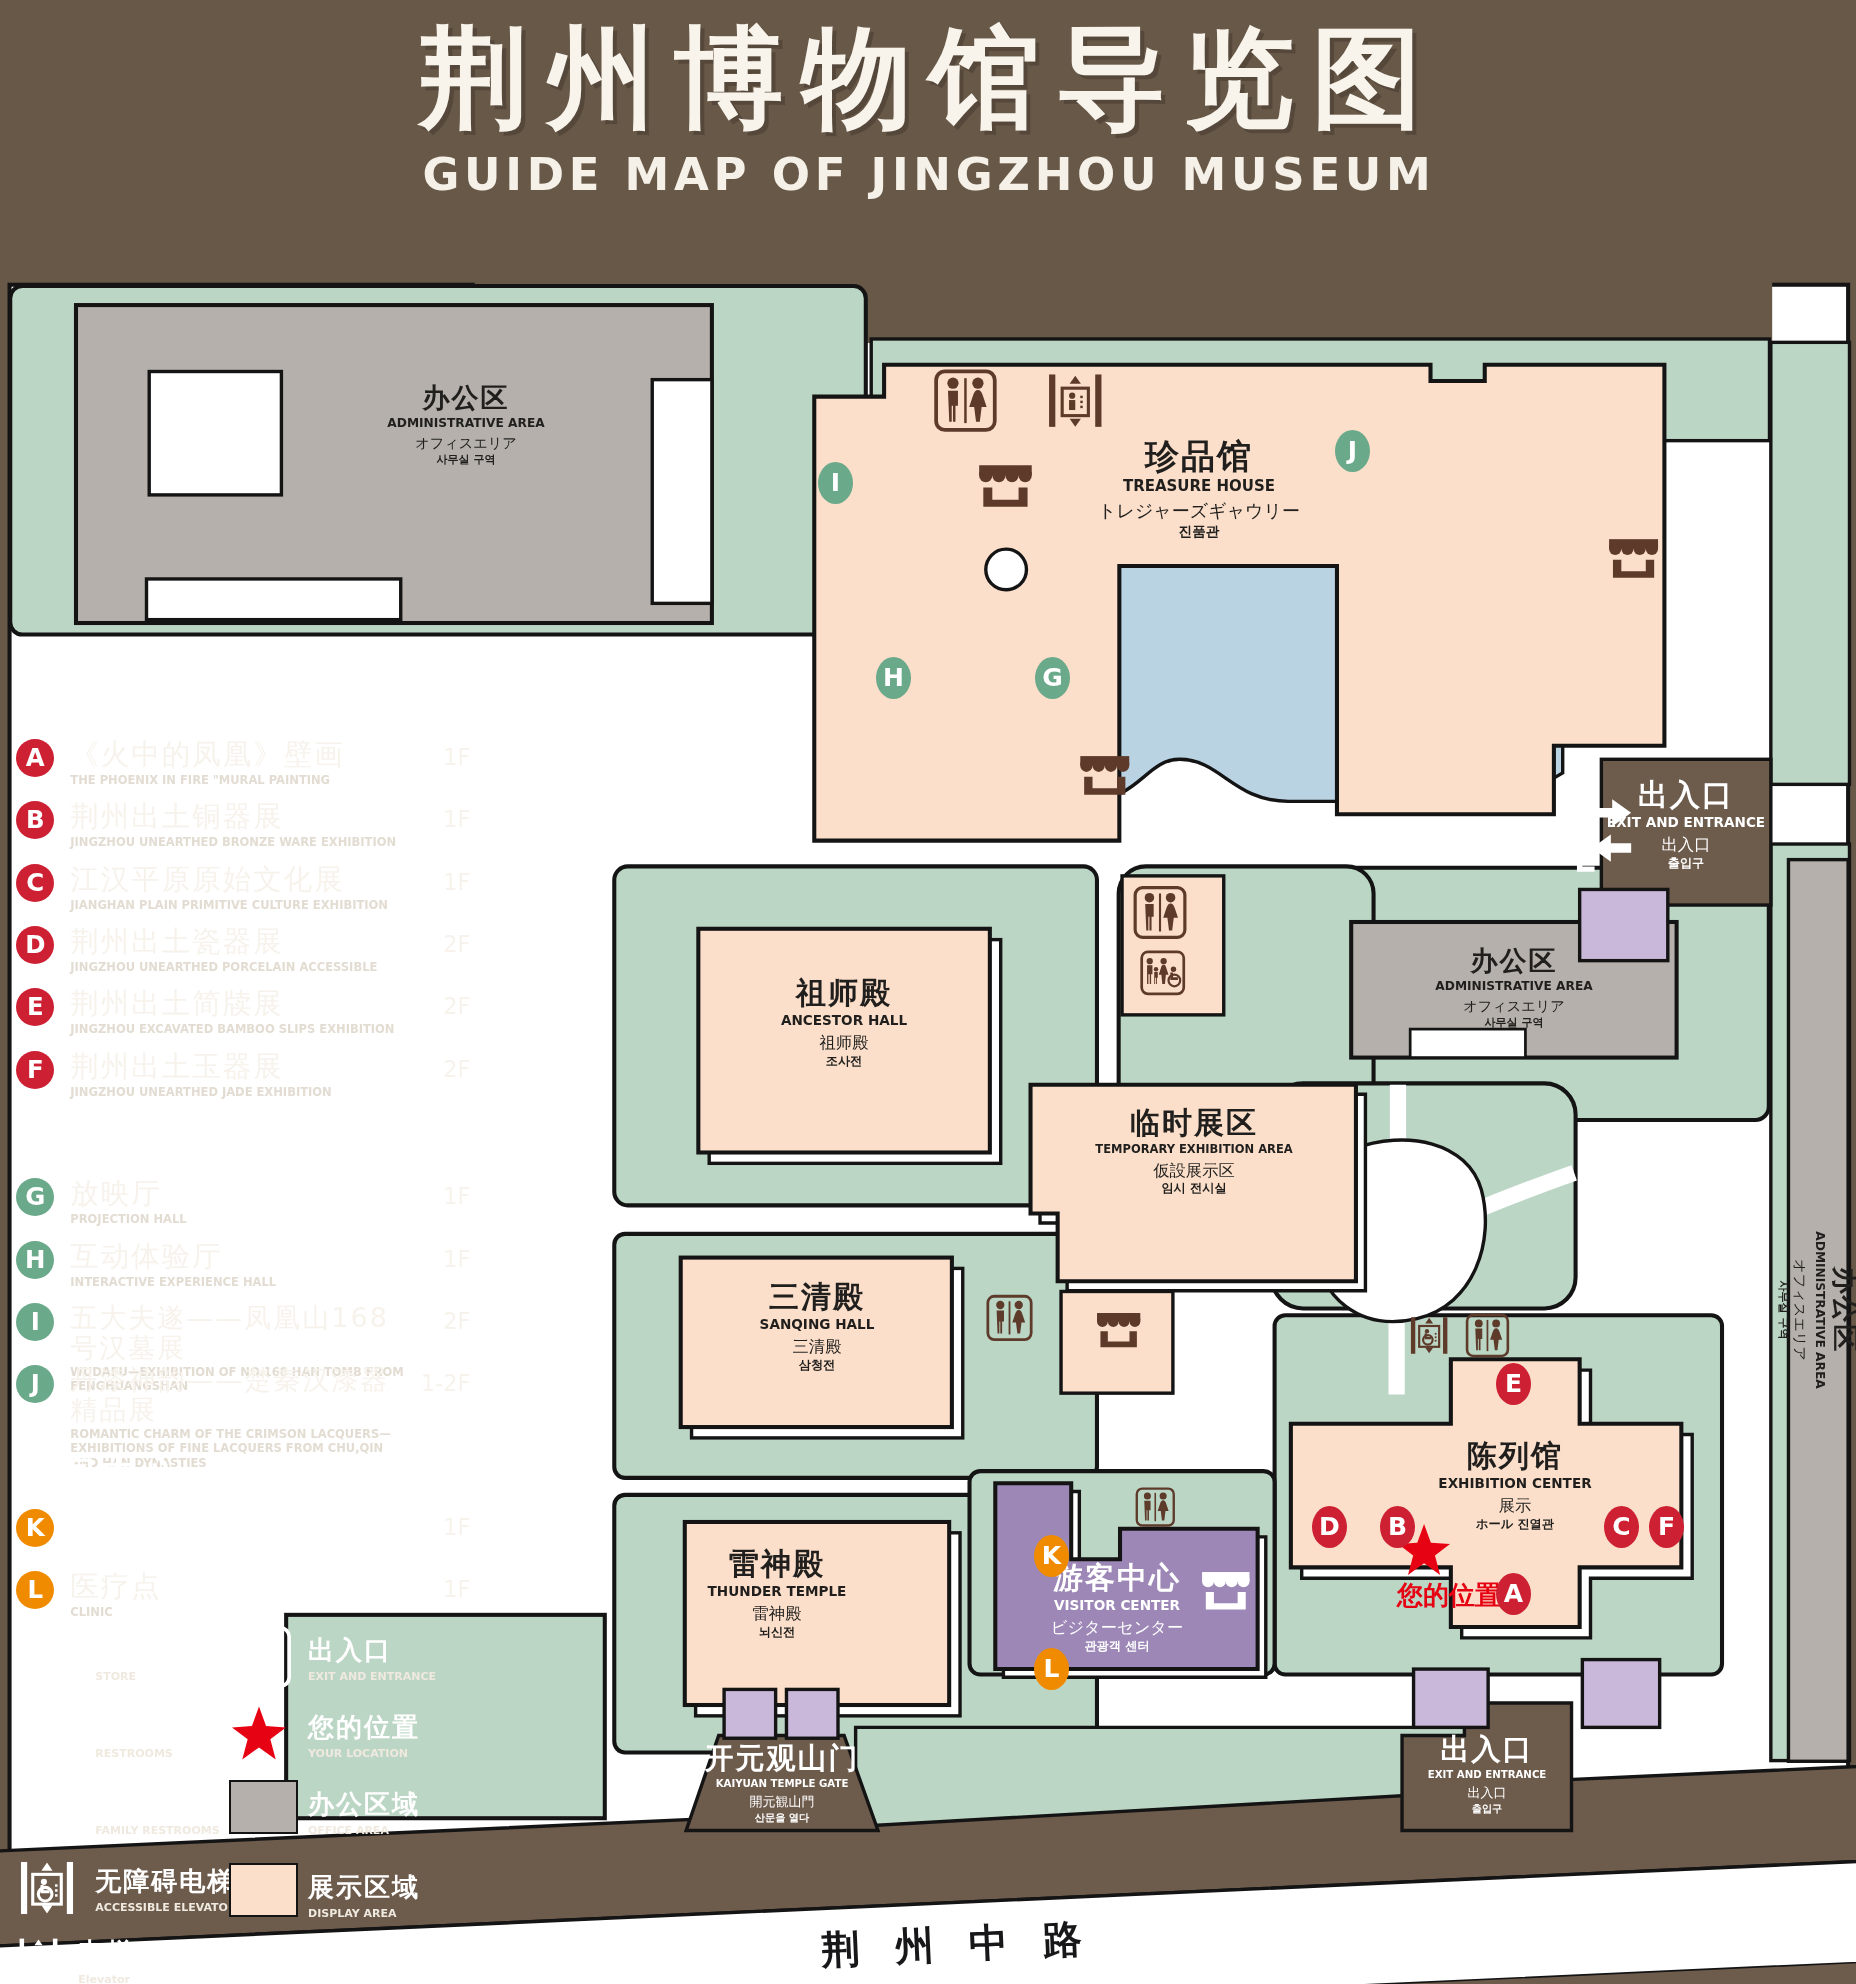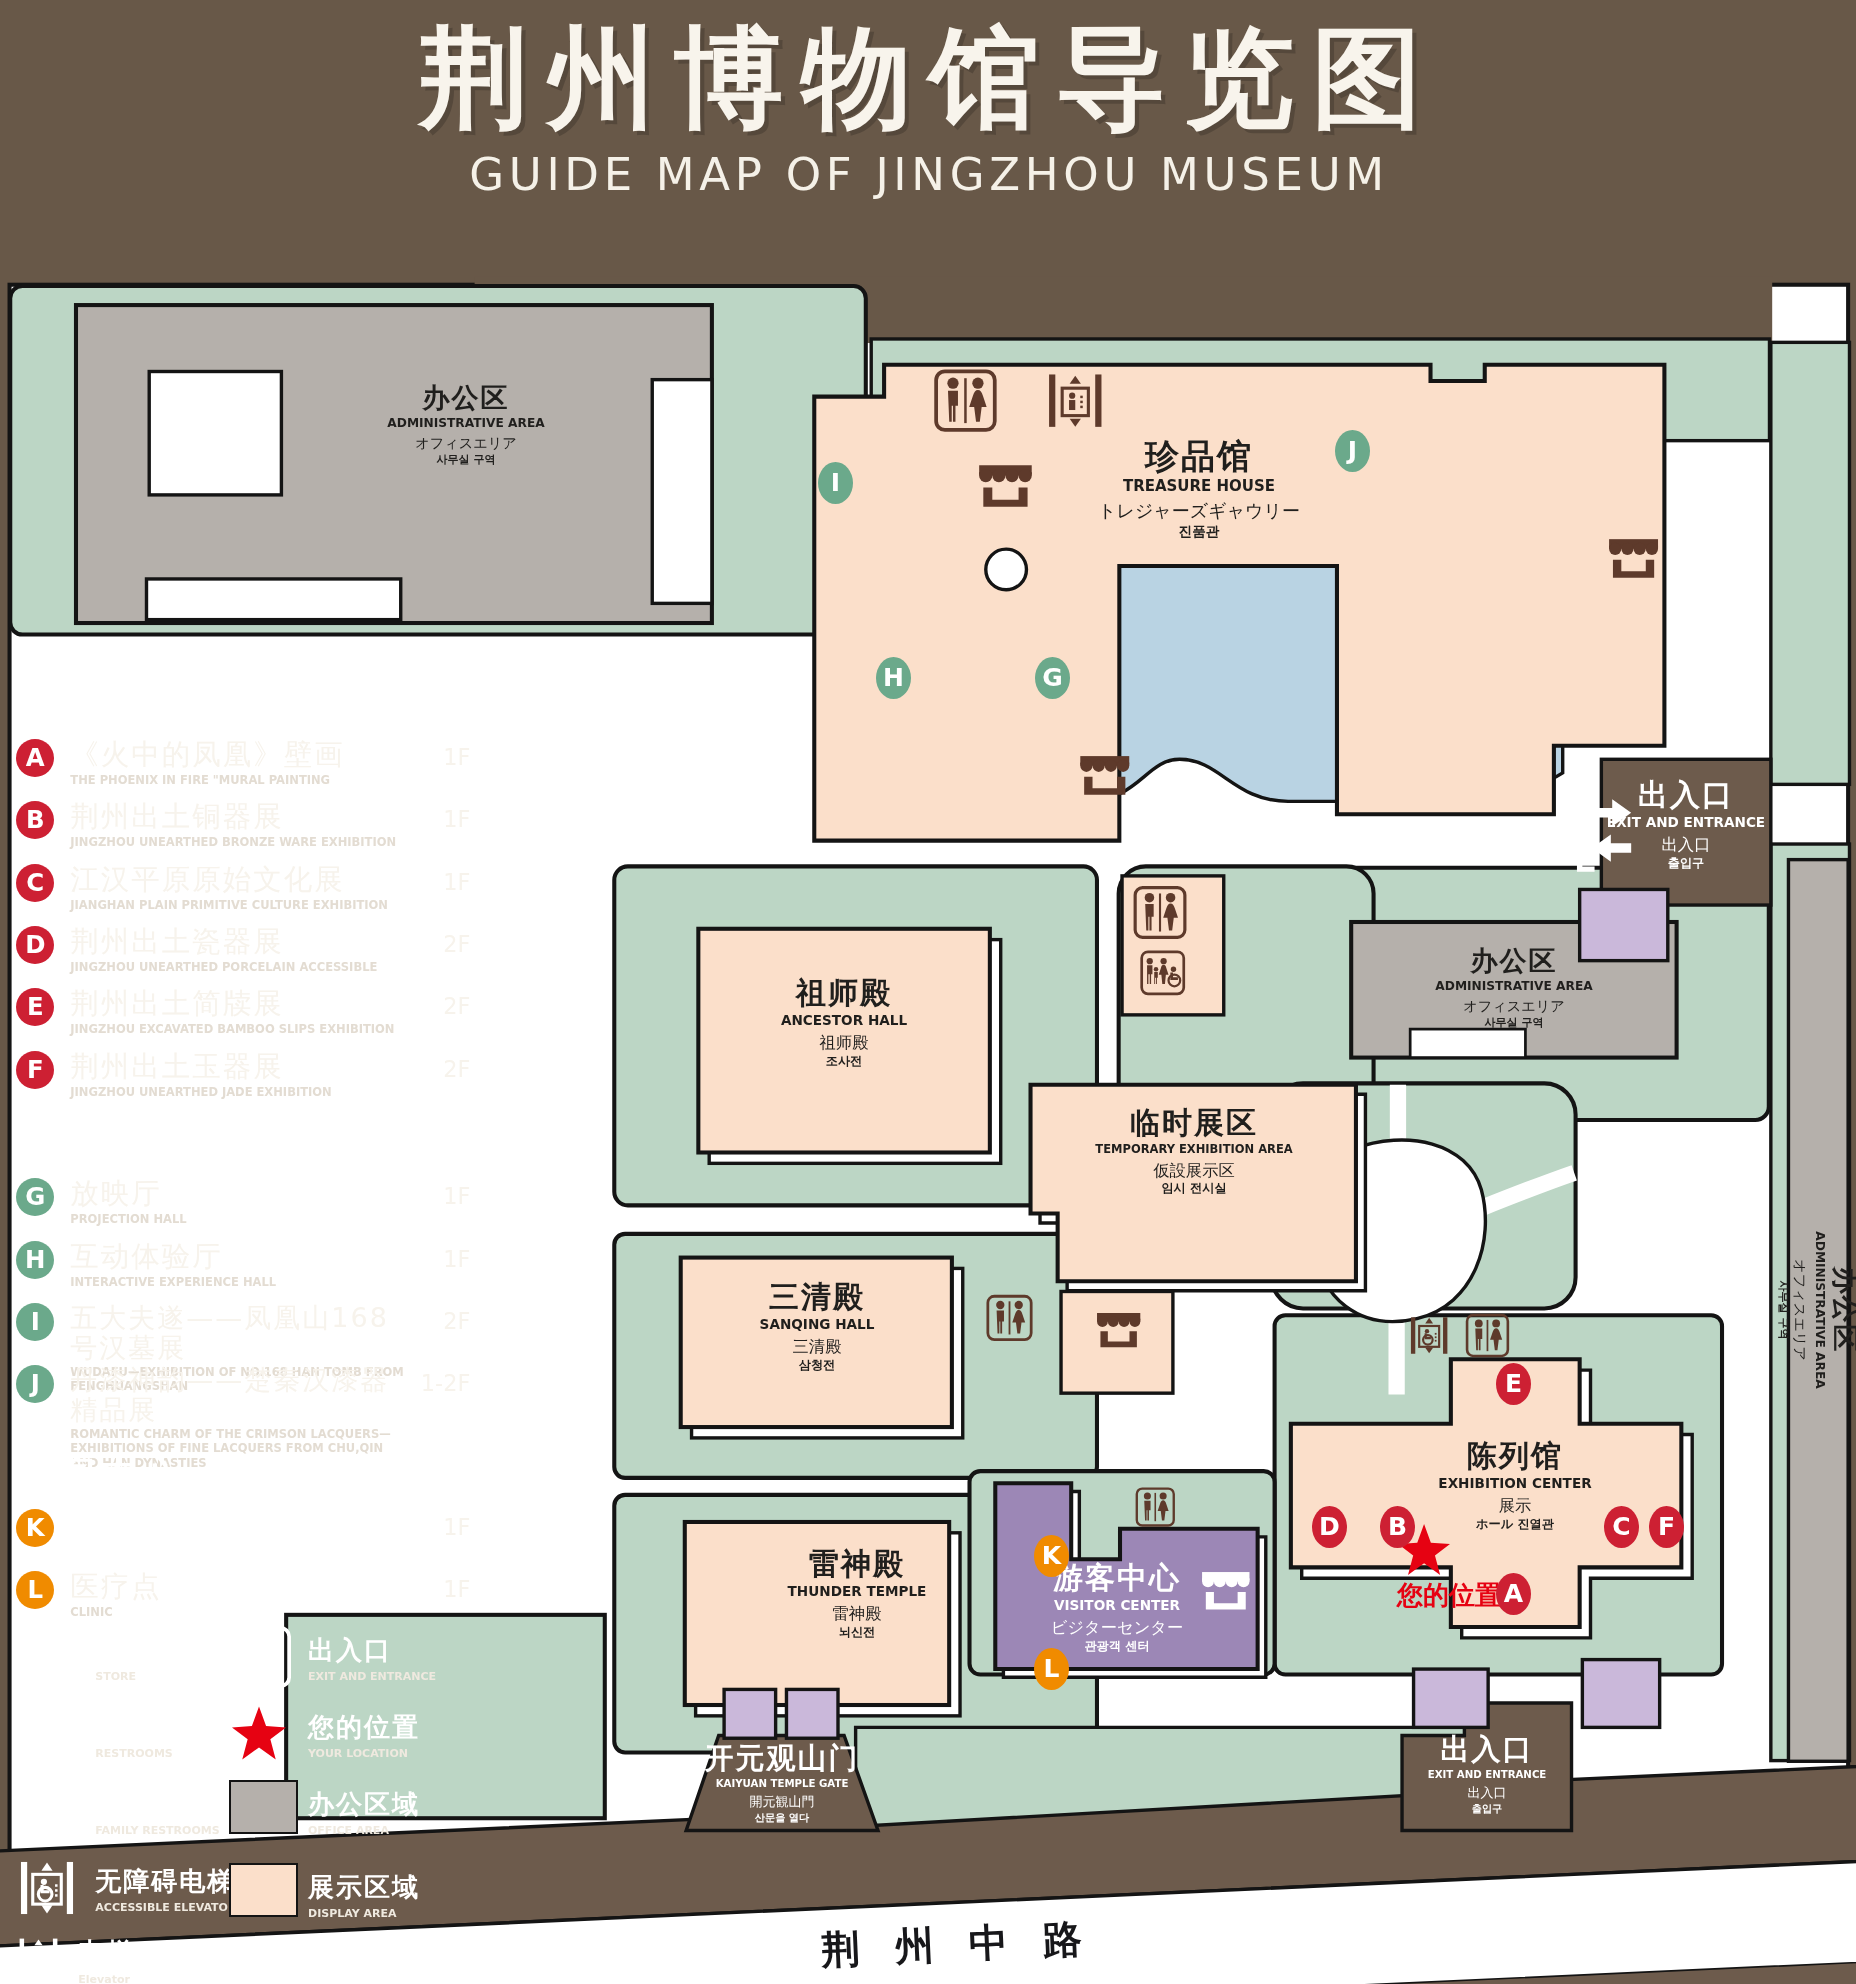--- a/index.html
+++ b/index.html
@@ -4,21 +4,21 @@
 <style>
   html,body{margin:0;padding:0}
   body{width:1857px;height:1985px;background:#685848;position:relative;overflow:hidden;
        font-family:"DejaVu Sans","Liberation Sans",sans-serif;color:#fff}
   #stage{position:absolute;inset:0}
   
   .title-zh{position:absolute;left:929px;top:5.4px;transform:translateX(-50%);
     font-size:110px;font-weight:700;letter-spacing:17.6px;color:#f8f4ec;white-space:nowrap;
     text-shadow:4.1px 4.1px 0 rgba(0,0,0,.18)}
   .title-en{position:absolute;left:929px;top:148px;transform:translateX(-50%);
-    font-size:45px;font-weight:400;letter-spacing:4.7px;color:#f5f1e8;white-space:nowrap}
+    font-size:45px;font-weight:700;letter-spacing:4.7px;color:#f5f1e8;white-space:nowrap}
   
   svg.map{position:absolute;left:0;top:0}
   
   .ml{position:absolute;transform:translateX(-50%);text-align:center;color:#201f1d;white-space:nowrap;line-height:1.12}
   .ml span{display:block}
   .ml .l1{font-weight:700;letter-spacing:2px}
   .ml .l2{font-weight:700;margin-top:3.4px}
   .ml .l3{margin-top:6.1px}
   .ml .l4{font-weight:700;margin-top:2px}
   .ml.lg .l1{font-size:34px}.ml.lg .l2{font-size:15px}.ml.lg .l3{font-size:18px}.ml.lg .l4{font-size:13.6px}
@@ -296,21 +296,21 @@
       <span class="l2" style="font-size:11.5px">TEMPORARY EXHIBITION AREA</span>
     <span class="l3">仮設展示区</span>
       <span class="l4">임시 전시실</span>
   </div>
   <div class="ml md" style="left:817px;top:1280px">
     <span class="l1">三清殿</span>
       <span class="l2">SANQING HALL</span>
     <span class="l3">三清殿</span>
       <span class="l4">삼청전</span>
   </div>
-  <div class="ml md" style="left:857px;top:1547px">
+  <div class="ml md" style="left:777px;top:1547px">
     <span class="l1">雷神殿</span>
       <span class="l2">THUNDER TEMPLE</span>
     <span class="l3">雷神殿</span>
       <span class="l4">뇌신전</span>
   </div>
   <div class="ml md" style="left:1515px;top:1439px">
     <span class="l1">陈列馆</span>
       <span class="l2">EXHIBITION CENTER</span>
     <span class="l3">展示</span>
       <span class="l4">ホール 진열관</span>

